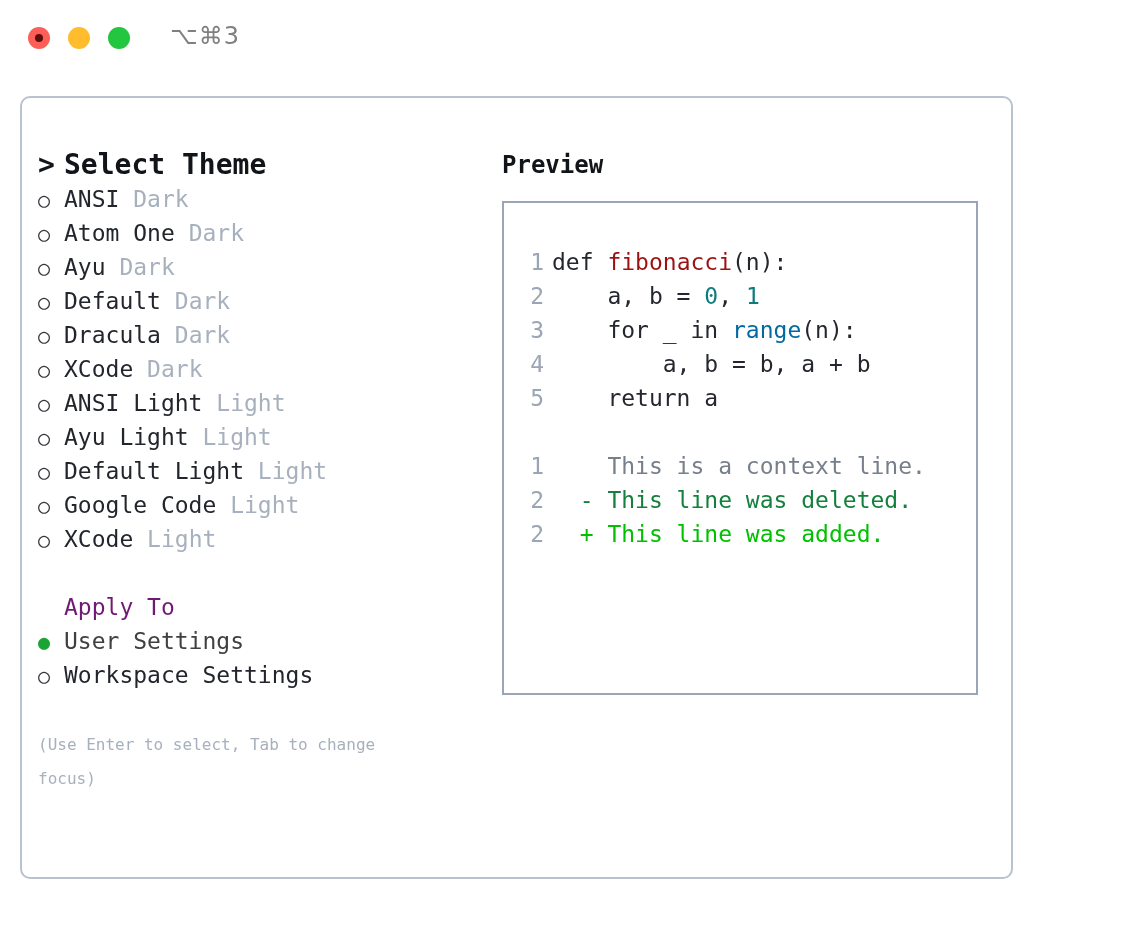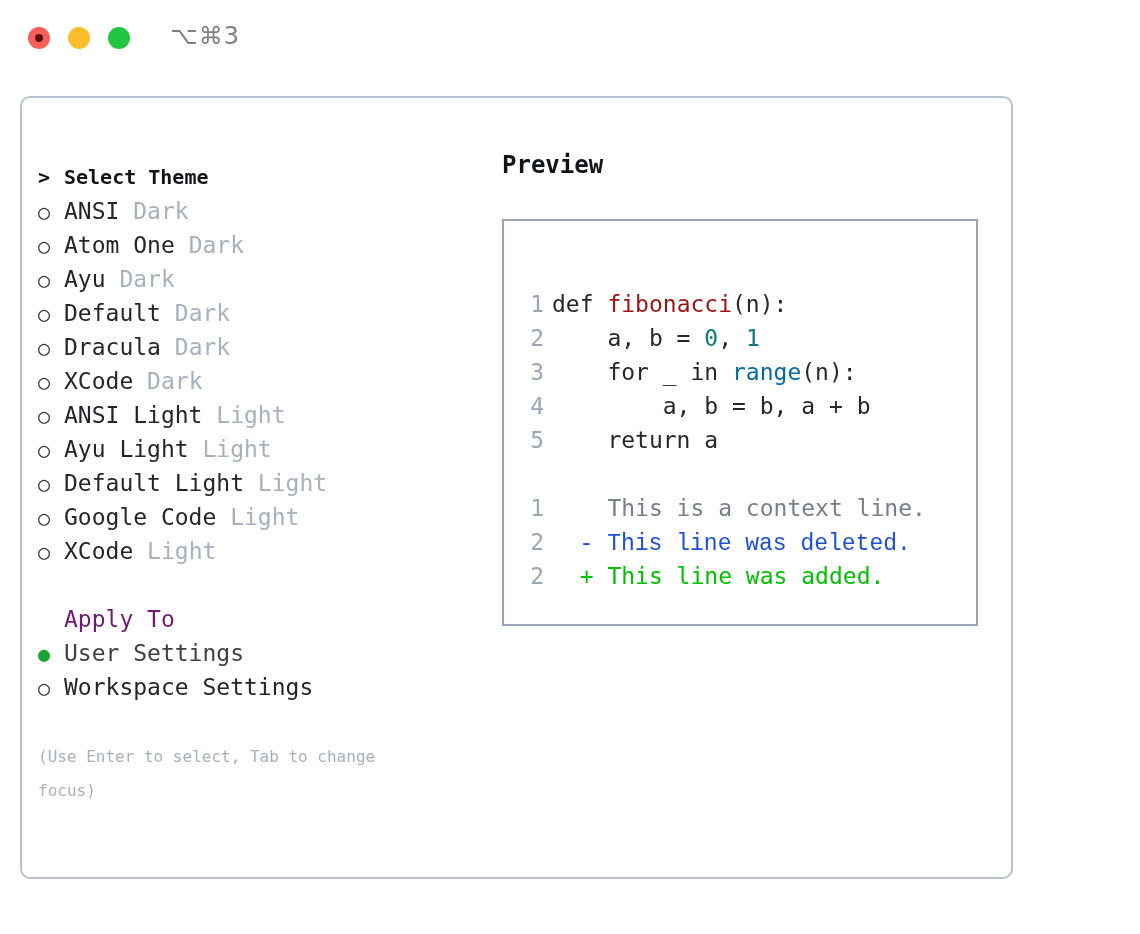--- a/index.html
+++ b/index.html
@@ -87,23 +87,22 @@
   }
   .marker {
     display: inline-block;
     width: 26px;
     font-size: 20px;
     color: #33373d;
   }
   .marker.sel { color: #19a433; }
   .section-head {
     font-weight: bold;
-    font-size: 20px;
+    font-size: 28px;
     color: #111418;
-    margin-top: 12px;
   }
   .head-caret {
     display: inline-block;
     width: 26px;
     font-weight: bold;
     color: #111418;
   }
   .theme-name { color: #22262c; }
   .theme-name.selected { color: #19a433; }
   .theme-variant { color: #a7b0bd; }
@@ -133,27 +132,27 @@
     width: 500px;
   }
   #preview-title {
     font-size: 24px;
     font-weight: bold;
     color: #111418;
     height: 34px;
     line-height: 34px;
   }
   #preview-panel {
-    margin-top: 37px;
+    margin-top: 19px;
     width: 476px;
-    height: 407px;
+    height: 494px;
     border: 2px solid #9aa5b5;
     box-sizing: border-box;
     background: #ffffff;
-    padding: 66px 0 0 0;
+    padding: 42px 0 0 0;
   }
   .code-line {
     font-size: 23px;
     line-height: 34px;
     height: 34px;
     white-space: pre;
     padding-left: 18px;
   }
   .lineno {
     display: inline-block;
@@ -164,21 +163,21 @@
   }
   .kw       { color: #24282e; }
   .fn       { color: #9c1111; }
   .num      { color: #0f7b7b; }
   .builtin  { color: #0369a1; }
   .plain    { color: #24282e; }
 
   .blank-line { height: 34px; }
 
   .diff-ctx  { color: #777f8a; }
-  .diff-del  { color: #1d4ed8; font-family: Liberation Mono, monospace; }
+  .diff-del  { color: #15803d; }
   .diff-add  { color: #00c000; }
 </style>
 </head>
 <body>
 
 <div id="window">
 
   <div id="titlebar">
     <div class="traffic" id="tl-close"></div>
     <div class="traffic" id="tl-min"></div>

